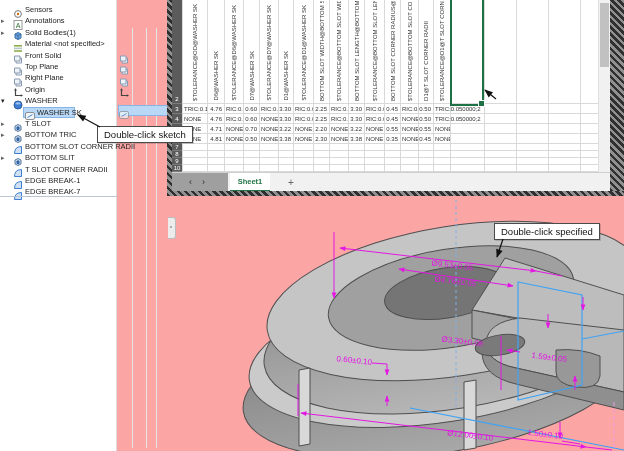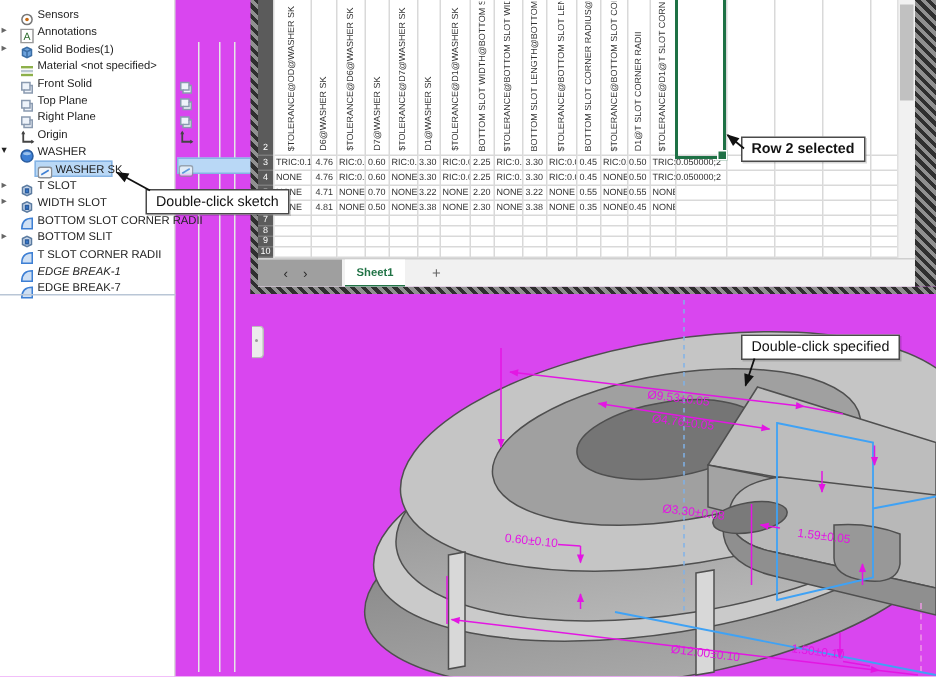--- a/index.html
+++ b/index.html
@@ -1,16 +1,16 @@
 <!DOCTYPE html>
 <html><head>
 <meta charset="utf-8">
 <style>
   html,body{margin:0;padding:0;background:#fff;}
-  #screen{position:relative;width:624px;height:451px;overflow:hidden;background:#d946ef;
+  #screen{position:relative;width:624px;height:451px;overflow:hidden;background:#fca5a5;
           font-family:"Liberation Sans",sans-serif;}
 
   
   #tree{position:absolute;left:0;top:0;width:116px;height:451px;background:#fff;z-index:5;}
   .tree-row{position:absolute;left:0;height:11px;width:116px;white-space:nowrap;}
   .tree-exp{position:absolute;left:1px;top:0;width:8px;font-size:7px;color:#666;line-height:11px;}
   .tree-exp.open{color:#222;}
   .tree-ico{position:absolute;top:0.5px;width:10px;height:10px;}
   .tree-lbl{position:absolute;top:0;font-size:7.5px;color:#222;line-height:11px;}
   .tree-hl{position:absolute;background:#b9d8f6;border:1px solid #86b4e4;box-sizing:border-box;}
@@ -169,21 +169,21 @@
             <path d="M4,4 L6,4 L6,6.5 L4,6.5 Z" fill="#3d7fd4" stroke="#2a5c9e"></path>
           </svg></span>
         <span class="tree-lbl" style="left: 25px;">T SLOT</span>
       </div>
       <div class="tree-row" style="top: 129.4px;">
         <span class="tree-exp">▸</span>
         <span class="tree-ico" style="left: 13px;"><svg width="10" height="10">
             <path d="M2,3 L5,1.5 L8,3 L8,7 L5,8.5 L2,7 Z" fill="#c8d6e8" stroke="#5b7ba0"></path>
             <path d="M4,4 L6,4 L6,6.5 L4,6.5 Z" fill="#3d7fd4" stroke="#2a5c9e"></path>
           </svg></span>
-        <span class="tree-lbl" style="left: 25px;">WIDTH SLOT</span>
+        <span class="tree-lbl" style="left: 25px;">BOTTOM TRIC</span>
       </div>
       <div class="tree-row" style="top: 140.8px;">
         <span class="tree-ico" style="left: 13px;"><svg width="10" height="10">
             <path d="M1.5,8.5 Q1.5,1.5 8.5,1.5 L8.5,8.5 Z" fill="#cfe0f4" stroke="#3d7fd4"></path>
           </svg></span>
         <span class="tree-lbl" style="left: 25px;">BOTTOM SLOT CORNER RADII</span>
       </div>
       <div class="tree-row" style="top: 152.2px;">
         <span class="tree-exp">▸</span>
         <span class="tree-ico" style="left: 13px;"><svg width="10" height="10">
@@ -191,21 +191,21 @@
             <path d="M4,4 L6,4 L6,6.5 L4,6.5 Z" fill="#3d7fd4" stroke="#2a5c9e"></path>
           </svg></span>
         <span class="tree-lbl" style="left: 25px;">BOTTOM SLIT</span>
       </div>
       <div class="tree-row" style="top: 163.6px;">
         <span class="tree-ico" style="left: 13px;"><svg width="10" height="10">
             <path d="M1.5,8.5 Q1.5,1.5 8.5,1.5 L8.5,8.5 Z" fill="#cfe0f4" stroke="#3d7fd4"></path>
           </svg></span>
         <span class="tree-lbl" style="left: 25px;">T SLOT CORNER RADII</span>
       </div>
-      <div class="tree-row" style="top: 175px; font-style: italic;">
+      <div class="tree-row" style="top: 175px;">
         <span class="tree-ico" style="left: 13px;"><svg width="10" height="10">
             <path d="M1.5,8.5 Q1.5,1.5 8.5,1.5 L8.5,8.5 Z" fill="#cfe0f4" stroke="#3d7fd4"></path>
           </svg></span>
         <span class="tree-lbl" style="left: 25px;">EDGE BREAK-1</span>
       </div>
       <div class="tree-row" style="top: 186.4px;">
         <span class="tree-ico" style="left: 13px;"><svg width="10" height="10">
             <path d="M1.5,8.5 Q1.5,1.5 8.5,1.5 L8.5,8.5 Z" fill="#cfe0f4" stroke="#3d7fd4"></path>
           </svg></span>
         <span class="tree-lbl" style="left: 25px;">EDGE BREAK-7</span>
@@ -568,21 +568,20 @@
       </div>
       <div id="dt-tabbar">
         <div id="dt-nav"><span>‹</span><span>›</span></div>
         <div id="dt-sheettab">Sheet1</div>
         <div id="dt-addsheet">+</div>
       </div>
     </div>
   </div>
 
   <div class="callout" style="left:97px;top:126px;">Double-click sketch</div>
-  <div class="callout" style="left:494px;top:91px;font-weight:bold;">Row 2 selected</div>
   <div class="callout" style="left:494px;top:223px;">Double-click specified</div>
 
   <svg id="arrows-overlay">
     <defs>
       <marker id="ak" viewBox="0 0 10 10" refX="9" refY="5" markerWidth="8" markerHeight="7" orient="auto">
           <path d="M0,1 L10,5 L0,9 z" fill="#111"></path>
         </marker>
     </defs>
     <path d="M100,127 L78,115" stroke="#111" stroke-width="1.2" fill="none" marker-end="url(#ak)"></path>
     <path d="M496,99 L485,90" stroke="#111" stroke-width="1.2" fill="none" marker-end="url(#ak)"></path>

